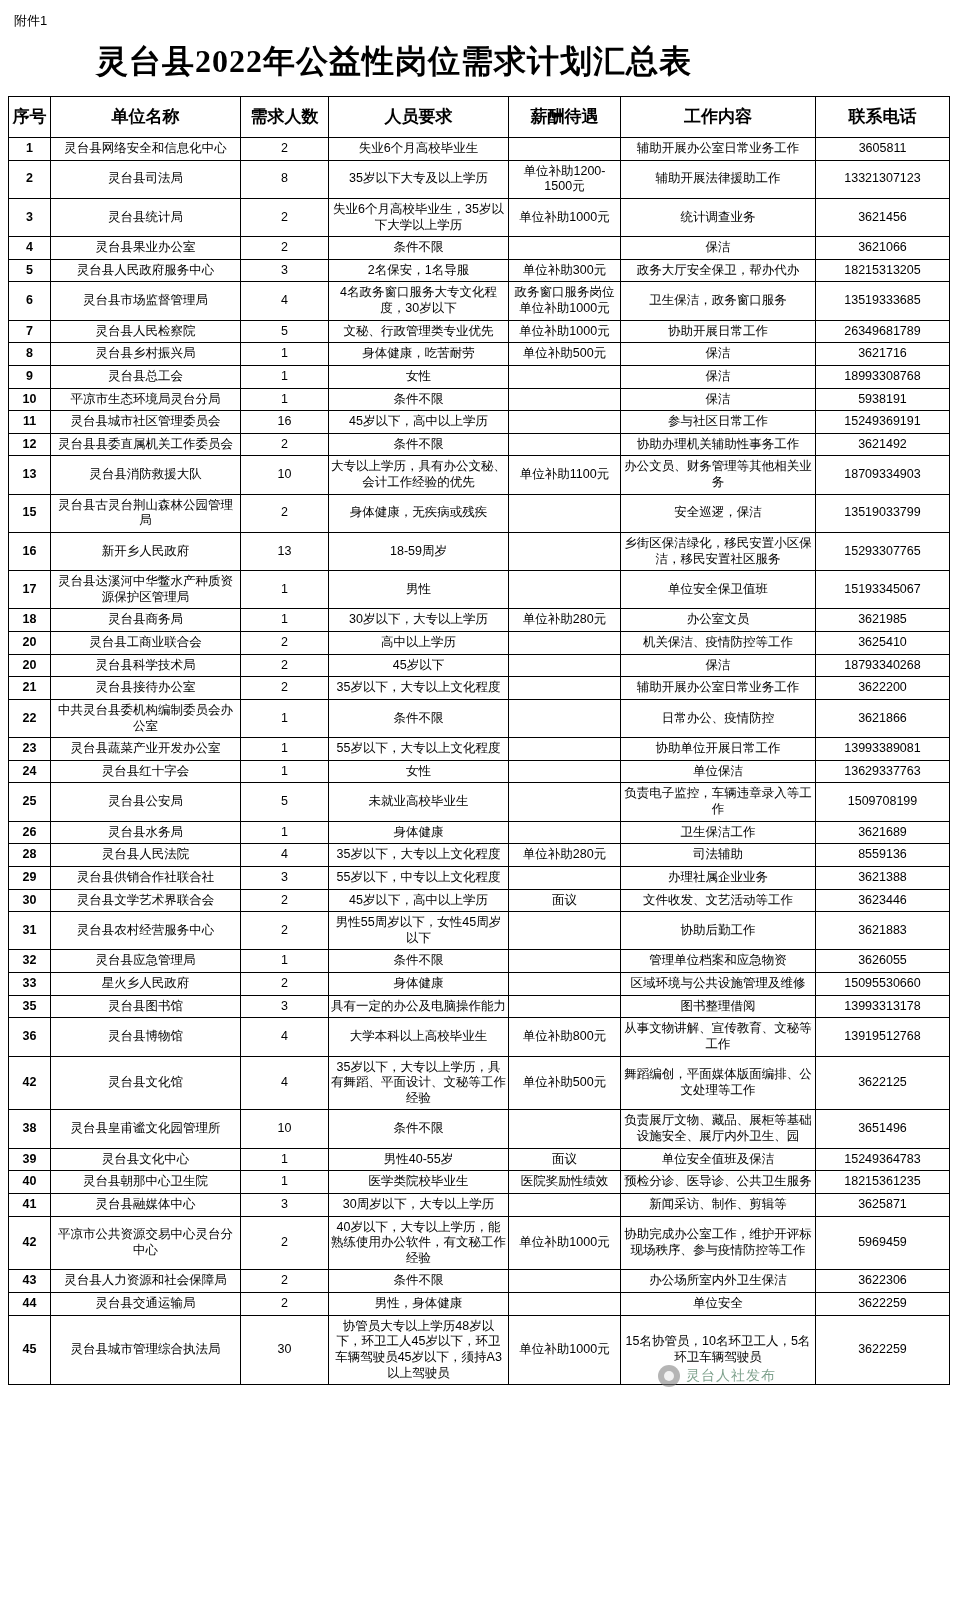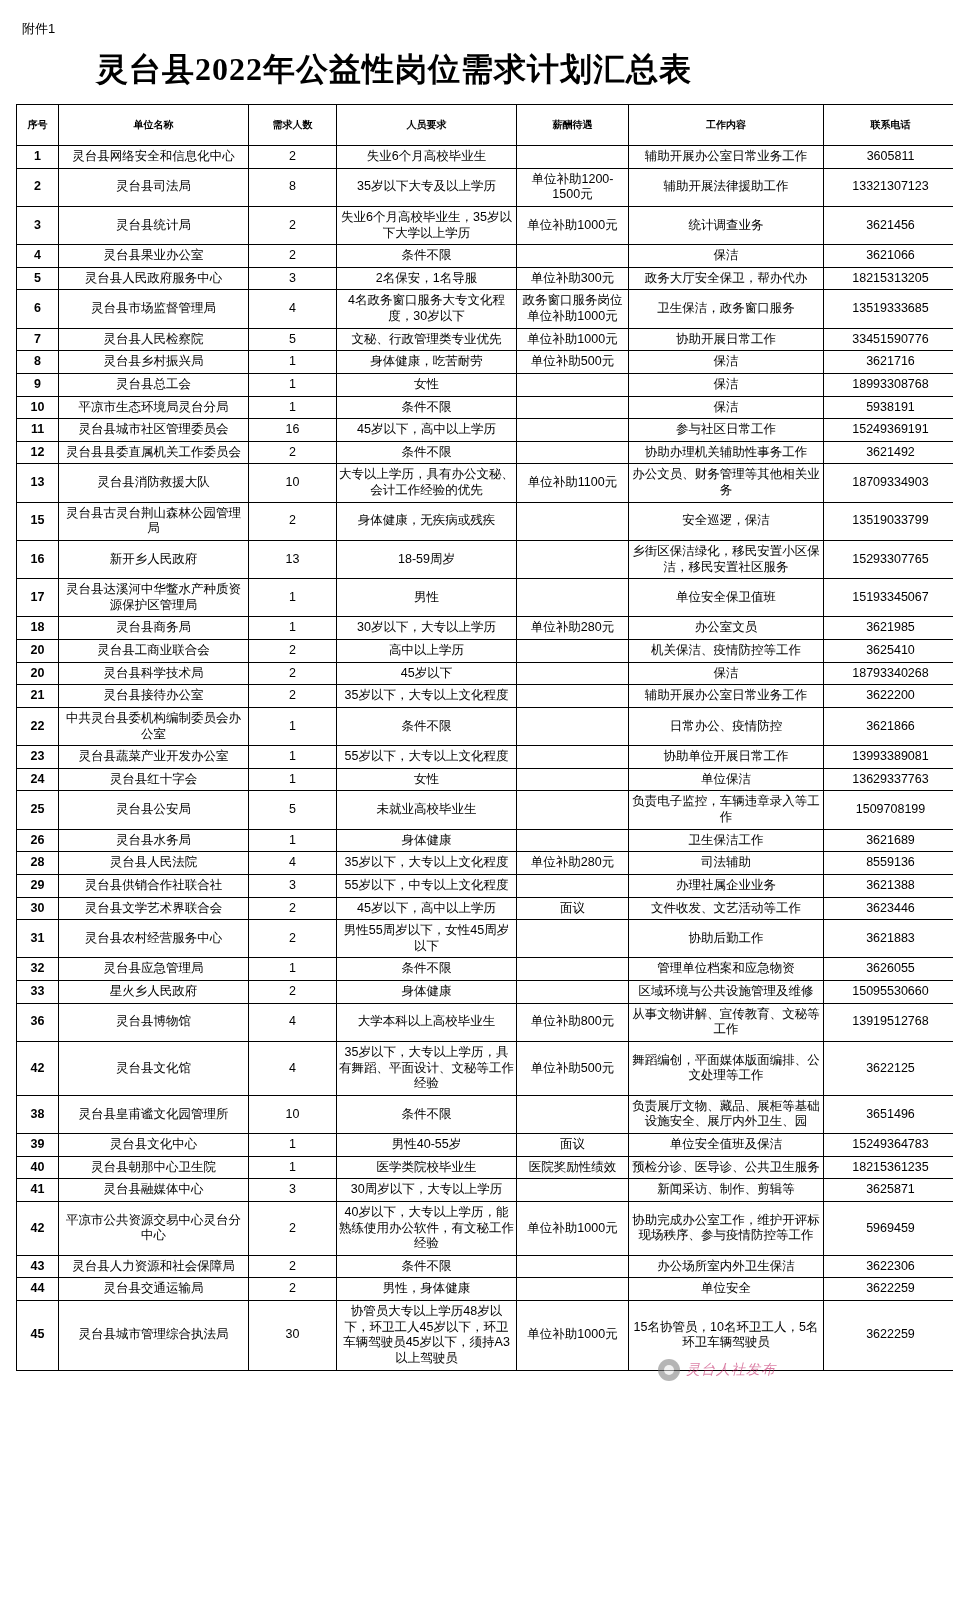--- a/index.html
+++ b/index.html
@@ -9,21 +9,21 @@
   }
   body {
     width: 953px;
     font-family: "Liberation Sans", "DejaVu Sans", sans-serif;
     color: #000;
     -webkit-font-smoothing: antialiased;
   }
   .page {
     width: 788px;
     box-sizing: border-box;
-    padding: 16px;
+    padding: 8px;
     position: relative;
   }
   .attach-label {
     font-size: 13px;
     padding: 4px 0 2px 6px;
     font-family: "Liberation Sans", sans-serif;
     color: #000;
   }
   .doc-title {
     text-align: center;
@@ -44,21 +44,21 @@
     text-align: center;
     vertical-align: middle;
     font-size: 12.5px;
     line-height: 1.25;
     padding: 3px 2px;
     word-wrap: break-word;
     overflow-wrap: break-word;
   }
   table.main thead th {
     font-weight: bold;
-    font-size: 10px;
+    font-size: 17px;
     height: 30px;
     padding: 5px 2px;
   }
   td.idx {
     font-weight: bold;
     font-size: 14px;
   }
   td.unit {
     font-size: 13px;
   }
@@ -107,24 +107,23 @@
   .wm-logo::after {
     content: "";
     position: absolute;
     left: 6px; top: 6px;
     width: 10px; height: 10px;
     border-radius: 50%;
     background: #e8e8e8;
   }
   .wm-text {
     font-size: 14px;
-    color: #be185d;
+    color: #14532d;
     letter-spacing: 1px;
     font-family: "Liberation Sans", sans-serif;
-    font-style: italic;
   }
 </style>
 </head>
 <body>
 
 <div class="page">
 
   <div class="attach-label">附件1</div>
 
   <div class="doc-title">灵台县2022年公益性岗位需求计划汇总表</div>
@@ -205,21 +204,21 @@
           <td class="work">卫生保洁，政务窗口服务</td>
           <td class="tel">13519333685</td>
         </tr>
         <tr>
           <td class="idx">7</td>
           <td class="unit">灵台县人民检察院</td>
           <td class="num">5</td>
           <td class="req">文秘、行政管理类专业优先</td>
           <td class="pay">单位补助1000元</td>
           <td class="work">协助开展日常工作</td>
-          <td class="tel">33451590776</td>
+          <td class="tel">26349681789</td>
         </tr>
         <tr>
           <td class="idx">8</td>
           <td class="unit">灵台县乡村振兴局</td>
           <td class="num">1</td>
           <td class="req">身体健康，吃苦耐劳</td>
           <td class="pay">单位补助500元</td>
           <td class="work">保洁</td>
           <td class="tel">3621716</td>
         </tr>
@@ -424,20 +423,29 @@
         <tr>
           <td class="idx">33</td>
           <td class="unit">星火乡人民政府</td>
           <td class="num">2</td>
           <td class="req">身体健康</td>
           <td class="pay"></td>
           <td class="work">区域环境与公共设施管理及维修</td>
           <td class="tel">15095530660</td>
         </tr>
         <tr>
+          <td class="idx">35</td>
+          <td class="unit">灵台县图书馆</td>
+          <td class="num">3</td>
+          <td class="req">具有一定的办公及电脑操作能力</td>
+          <td class="pay"></td>
+          <td class="work">图书整理借阅</td>
+          <td class="tel">13993313178</td>
+        </tr>
+        <tr>
           <td class="idx">36</td>
           <td class="unit">灵台县博物馆</td>
           <td class="num">4</td>
           <td class="req">大学本科以上高校毕业生</td>
           <td class="pay">单位补助800元</td>
           <td class="work">从事文物讲解、宣传教育、文秘等工作</td>
           <td class="tel">13919512768</td>
         </tr>
         <tr>
           <td class="idx">42</td>

